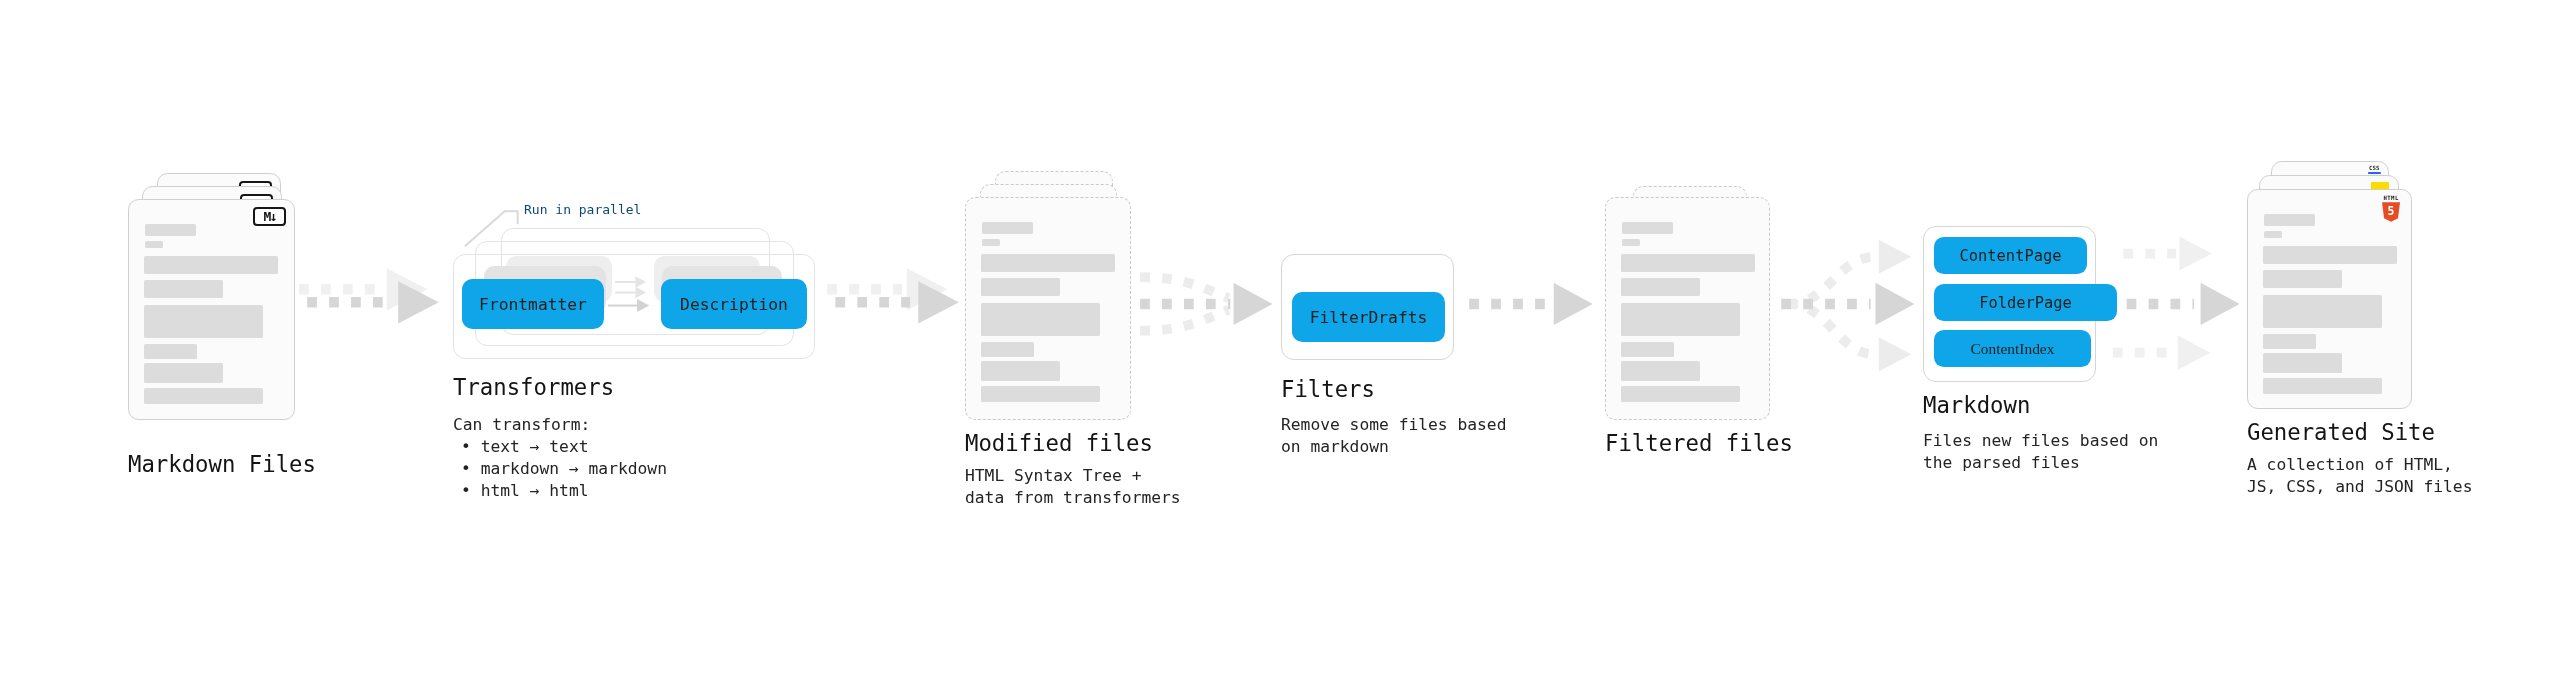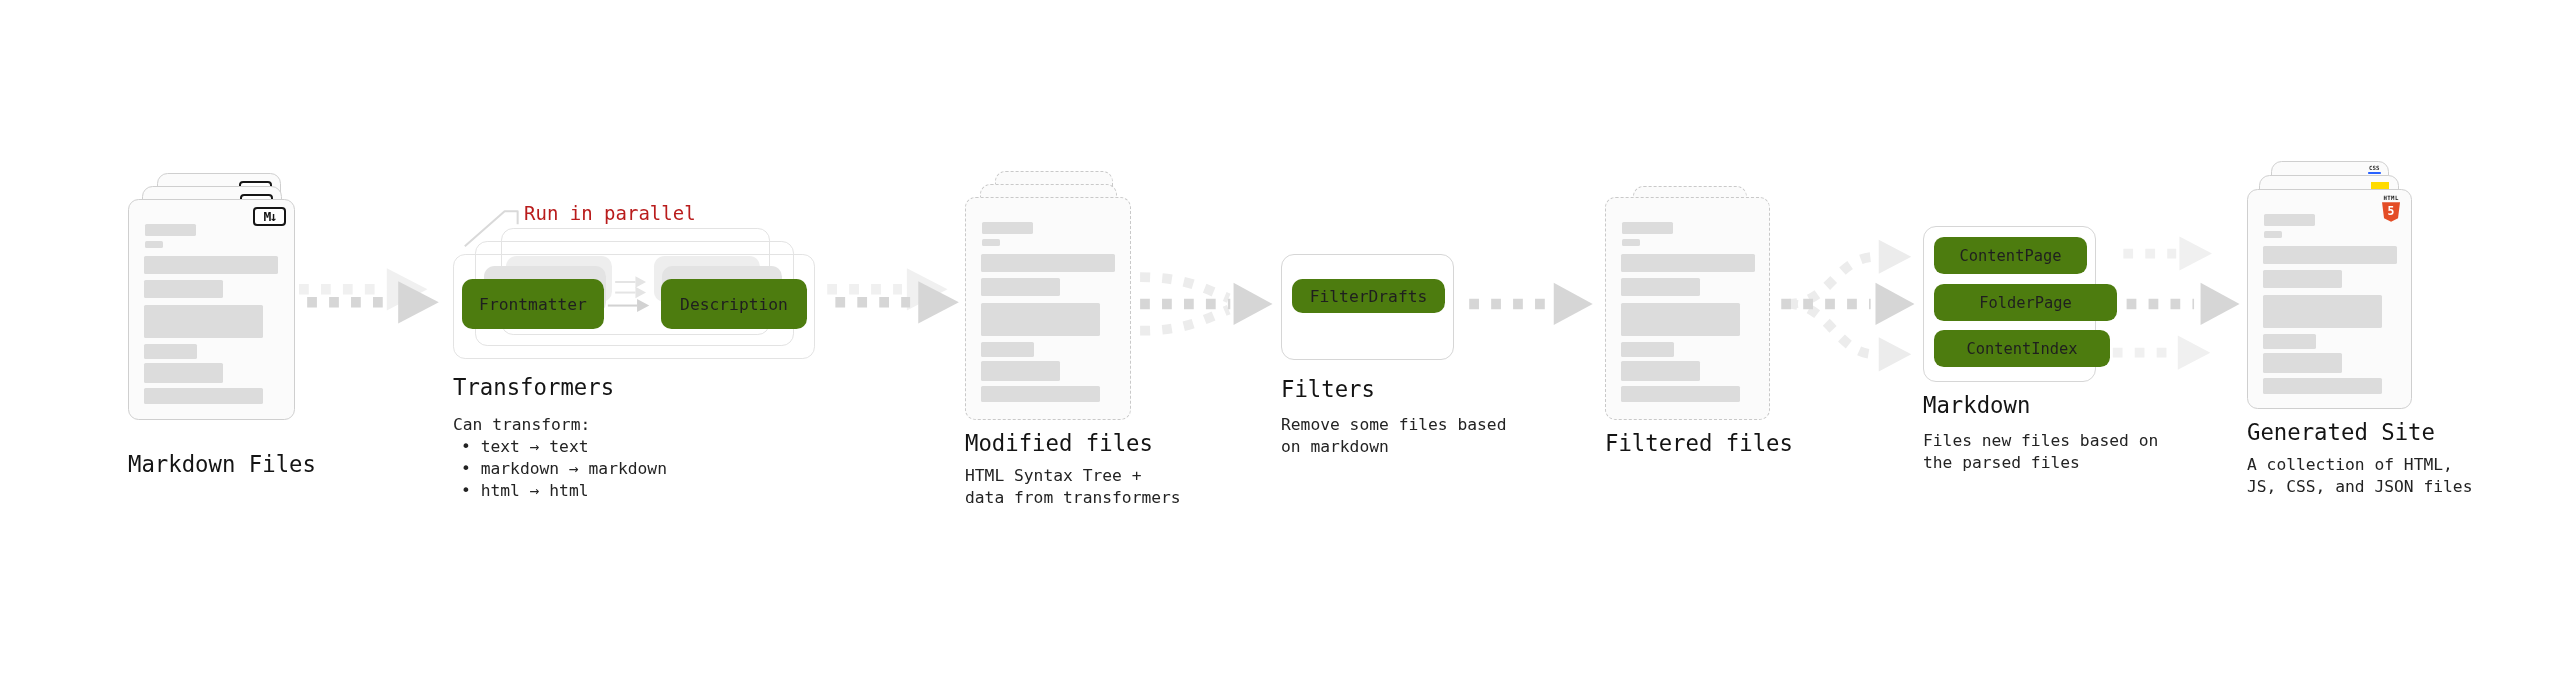--- a/index.html
+++ b/index.html
@@ -39,29 +39,29 @@
   .html5-shield{
     margin:0.8px auto 0;width:18px;height:19.5px;background:#e44d26;
     clip-path:polygon(0 0,100% 0,89% 82%,50% 100%,11% 82%);
     display:flex;align-items:center;justify-content:center;
   }
   .html5-five{color:#ffffff;font-size:11.4px;font-weight:bold;line-height:11.4px;}
 
   
   .gbox{position:absolute;border:1.6px solid #e3e3e3;border-radius:12.2px;box-sizing:border-box;background:transparent;}
   .chip{
-    position:absolute;background:#4d7c0f;border-radius:10.6px;color:#1f1f1f;
+    position:absolute;background:#0ea5e9;border-radius:10.6px;color:#1f1f1f;
     display:flex;align-items:center;justify-content:center;font-size:16.3px;white-space:nowrap;
   }
   .chip.ghost1{background:#eeeeee;}
   .chip.ghost2{background:#e3e3e3;}
   .chip.small{font-size:15.4px;border-radius:9.8px;}
   .panel{position:absolute;border:1.6px solid #d6d6d6;border-radius:13px;background:#ffffff;box-sizing:border-box;}
 
-  .note{position:absolute;font-size:19px;color:#b91c1c;white-space:nowrap;}
+  .note{position:absolute;font-size:13px;color:#0c4a6e;white-space:nowrap;}
   .label{position:absolute;font-size:22.3px;line-height:24.4px;color:#141414;white-space:nowrap;}
   .desc{position:absolute;font-size:16.3px;line-height:22px;color:#232323;white-space:nowrap;}
   .desc .bullet{padding-left:8.1px;}
 </style>
 </head>
 <body>
 
 <div class="canvas">
 
   <svg class="arrows-layer" width="2576" height="681" viewBox="0 0 3170 838">
@@ -187,21 +187,21 @@
     </div>
     <div class="label" style="left:965px;top:431px;">Modified files</div>
     <div class="desc" style="left:965px;top:465px;">
       <div>HTML Syntax Tree +</div>
       <div>data from transformers</div>
     </div>
   </div>
 
   <div>
     <div class="panel" style="left:1281px;top:254px;width:173px;height:106px;"></div>
-    <div class="chip" style="left:1292px;top:279px;width:153px;height:34px;">FilterDrafts</div>
+    <div class="chip" style="left:1292px;top:292px;width:153px;height:50px;">FilterDrafts</div>
     <div class="label" style="left:1281px;top:377px;">Filters</div>
     <div class="desc" style="left:1281px;top:414px;">
       <div>Remove some files based</div>
       <div>on markdown</div>
     </div>
   </div>
 
   <div>
     <div class="doc dashed" style="left:1633px;top:186px;width:114px;height:211px;"></div>
     <div class="doc dashed" style="left:1605px;top:197px;width:165px;height:223px;">
@@ -214,21 +214,21 @@
       <i class="bar b7"></i>
       <i class="bar b8"></i>
     </div>
     <div class="label" style="left:1605px;top:431px;">Filtered files</div>
   </div>
 
   <div>
     <div class="panel" style="left:1923px;top:226px;width:173px;height:156px;"></div>
     <div class="chip small" style="left:1934px;top:237px;width:153px;height:37px;">ContentPage</div>
     <div class="chip small" style="left:1934px;top:284px;width:183px;height:37px;">FolderPage</div>
-    <div class="chip small" style="left:1934px;top:330px;width:176px;height:37px;">ContentIndex</div>
+    <div class="chip small" style="left:1934px;top:330px;width:157px;height:37px;font-family:Liberation Serif, serif;">ContentIndex</div>
     <div class="label" style="left:1923px;top:393px;">Markdown</div>
     <div class="desc" style="left:1923px;top:430px;">
       <div>Files new files based on</div>
       <div>the parsed files</div>
     </div>
   </div>
 
   <div>
     <div class="doc" style="left:2271px;top:161px;width:118px;height:211px;">
       <div class="css-badge">

